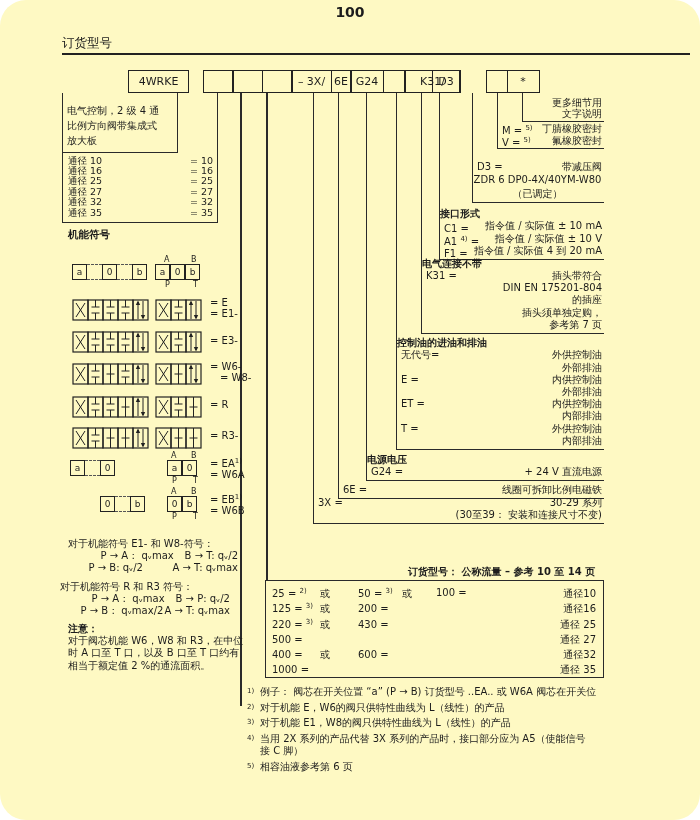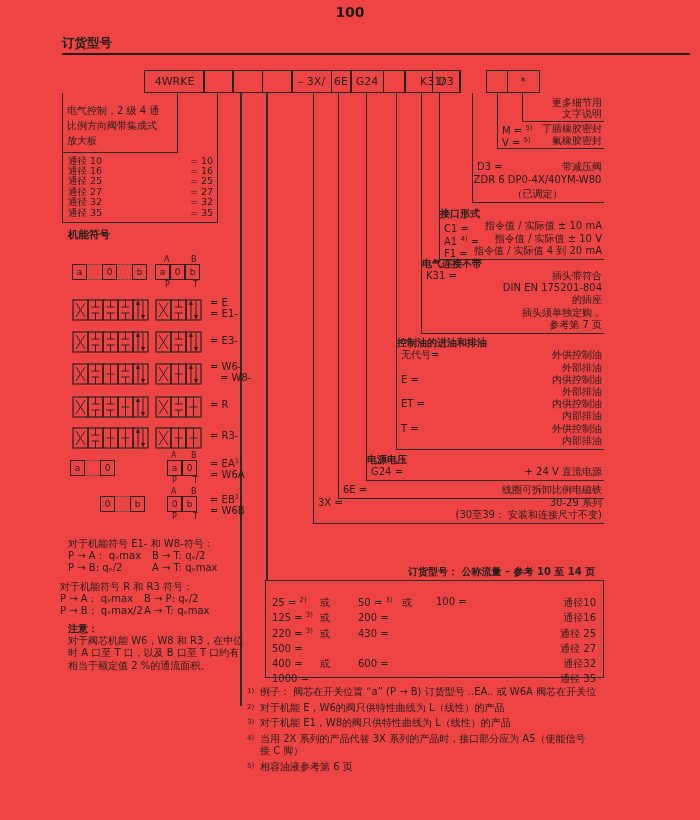--- a/index.html
+++ b/index.html
@@ -1,20 +1,20 @@
 <!DOCTYPE html>
 <html><head>
 <meta charset="utf-8">
 <style>
   html,body{margin:0;padding:0;background:#fff;}
-  .page{position:relative;width:700px;height:820px;background:#ef4444;overflow:hidden;
-        font-family:"DejaVu Sans",sans-serif;color:#1c1c1c;font-size:10px;}
+  .page{position:relative;width:700px;height:820px;background:#fef9c3;overflow:hidden;
+        font-family:"DejaVu Sans",sans-serif;color:#1c1c1c;font-size:10px;border-radius:26px;}
   .abs{position:absolute;}
   .pageno{left:0;top:4px;width:700px;text-align:center;font-weight:bold;font-size:14px;}
-  .h1{left:62px;top:35px;font-weight:bold;font-size:12.5px;}
+  .h1{left:62px;top:35px;font-weight:normal;font-size:12.5px;}
   .rule{left:62px;top:53px;width:628px;height:2px;background:#222;}
   .cell{top:70px;height:23px;border:1.5px solid #222;box-sizing:border-box;
         display:flex;align-items:center;justify-content:center;font-size:11px;white-space:nowrap;}
   .vline{width:1.5px;background:#2a2a2a;}
   .rblock{top:93px;right:96px;border-left:1.5px solid #2a2a2a;border-bottom:1.5px solid #2a2a2a;
           display:flex;flex-direction:column;justify-content:flex-end;align-items:stretch;
           padding:0 2px 2px 0;line-height:12.2px;}
   .rrow{position:relative;text-align:right;white-space:nowrap;}
   .rtitle{font-weight:bold;text-align:left;}
   .code{position:absolute;left:4px;top:0;text-align:left;}
@@ -22,39 +22,39 @@
           box-sizing:border-box;display:flex;flex-direction:column;justify-content:flex-end;}
   .sizerow{display:flex;justify-content:space-between;line-height:10.4px;font-size:9.5px;padding:0 4px 0 5px;}
   sup{font-size:7px;}
   .pbx{display:inline-flex;}
   .pcell{width:15px;height:16px;border:1.2px solid #222;box-sizing:border-box;
          display:inline-flex;align-items:center;justify-content:center;font-size:9px;}
   .pdash{width:15px;height:16px;border-top:1.2px dashed #555;border-bottom:1.2px dashed #555;box-sizing:border-box;}
   .plab{position:absolute;font-size:8px;}
   .symlab{font-size:10px;white-space:nowrap;}
   .noteline{white-space:nowrap;line-height:12.2px;}
-  .qcols{display:flex;}
+  .qcols{display:flex;justify-content:flex-end;}
   .qcols span:first-child{width:84px;display:inline-block;}
   .fnline{line-height:12.6px;white-space:nowrap;}
   .ftrow{position:relative;height:15.3px;white-space:nowrap;}
   .ftrow .f1{position:absolute;left:6px;}   .ftrow .fo1{position:absolute;left:54px;}
   .ftrow .f2{position:absolute;left:92px;}  .ftrow .fo2{position:absolute;left:136px;}
   .ftrow .f3{position:absolute;left:170px;} .ftrow .fsz{position:absolute;right:7px;}
 </style>
 </head>
 <body>
 
 <div class="page">
 
   <div class="abs pageno">100</div>
   <div class="abs h1">订货型号</div>
   <div class="abs rule"></div>
 
   <div>
-    <div class="abs cell" style="left:144px;width:61px">4WRKE</div>
+    <div class="abs cell" style="left:128px;width:61px">4WRKE</div>
     <div class="abs cell" style="left:202.5px;width:31px"></div>
     <div class="abs cell" style="left:232px;width:31px"></div>
     <div class="abs cell" style="left:261.5px;width:31px"></div>
     <div class="abs cell" style="left:291px;width:41px">– 3X/</div>
     <div class="abs cell" style="left:330.5px;width:21px">6E</div>
     <div class="abs cell" style="left:350px;width:34px">G24</div>
     <div class="abs cell" style="left:382.5px;width:23px"></div>
     <div class="abs cell" style="left:404px;width:57px">K31/</div>
     <div class="abs cell" style="left:432px;width:28px">D3</div>
     <div class="abs cell" style="left:486px;width:22px"></div>
@@ -440,21 +440,21 @@
     <div class="rrow"><span class="code">6E =</span><span>线圈可拆卸比例电磁铁</span></div>
   </div>
 
   <div class="abs rblock" style="left:313px;height:428px">
     <div class="rrow"><span class="code">3X =</span><span>30-29 系列</span></div>
     <div class="rrow">(30至39： 安装和连接尺寸不变)</div>
   </div>
 
 
   <div class="abs" style="left:408px;top:565px;font-weight:bold">订货型号： 公称流量 – 参考 10 至 14 页</div>
-  <div class="abs" style="left:265px;top:580px;width:339px;height:98px;border:1.5px solid #2a2a2a;box-sizing:border-box;padding-top:15px">
+  <div class="abs" style="left:265px;top:580px;width:339px;height:98px;border:1.5px solid #2a2a2a;box-sizing:border-box;padding-top:6px">
     <div class="ftrow">
         <span class="f1"><span>25 = </span><sup>2)</sup></span>
         <span class="fo1">或</span>
         <span class="f2"><span>50 = </span><sup>3)</sup></span>
         <span class="fo2">或</span>
         <span class="f3">100 =</span>
         <span class="fsz">通径10</span>
       </div>
     <div class="ftrow">
         <span class="f1"><span>125 = </span><sup>3)</sup></span>

